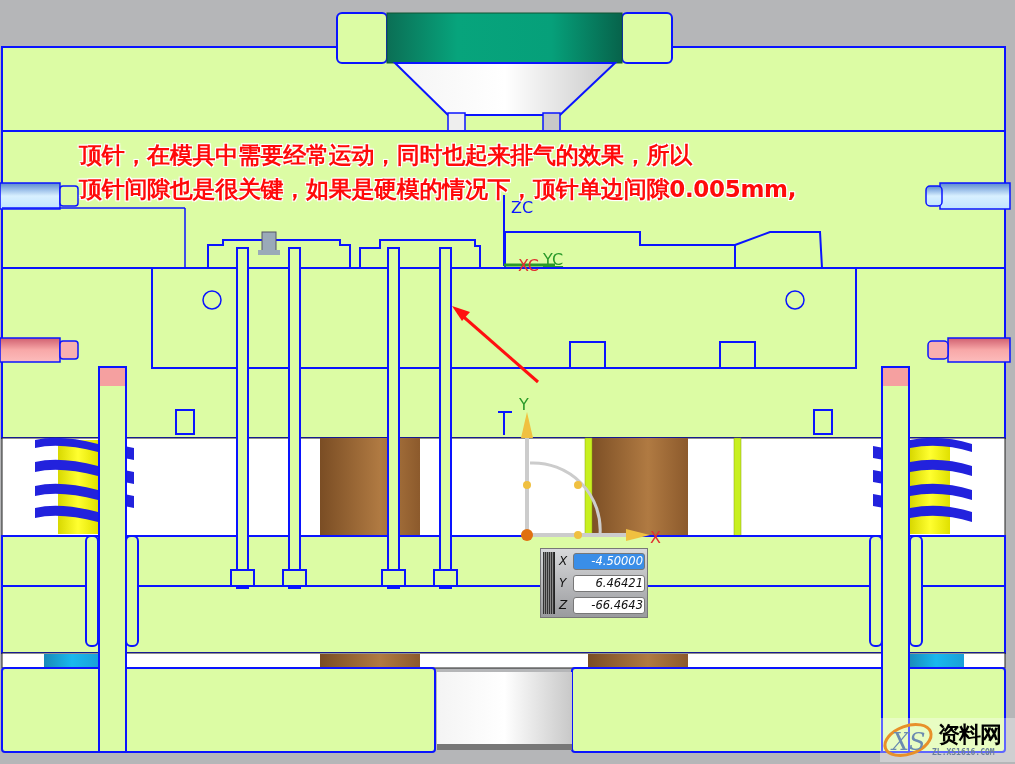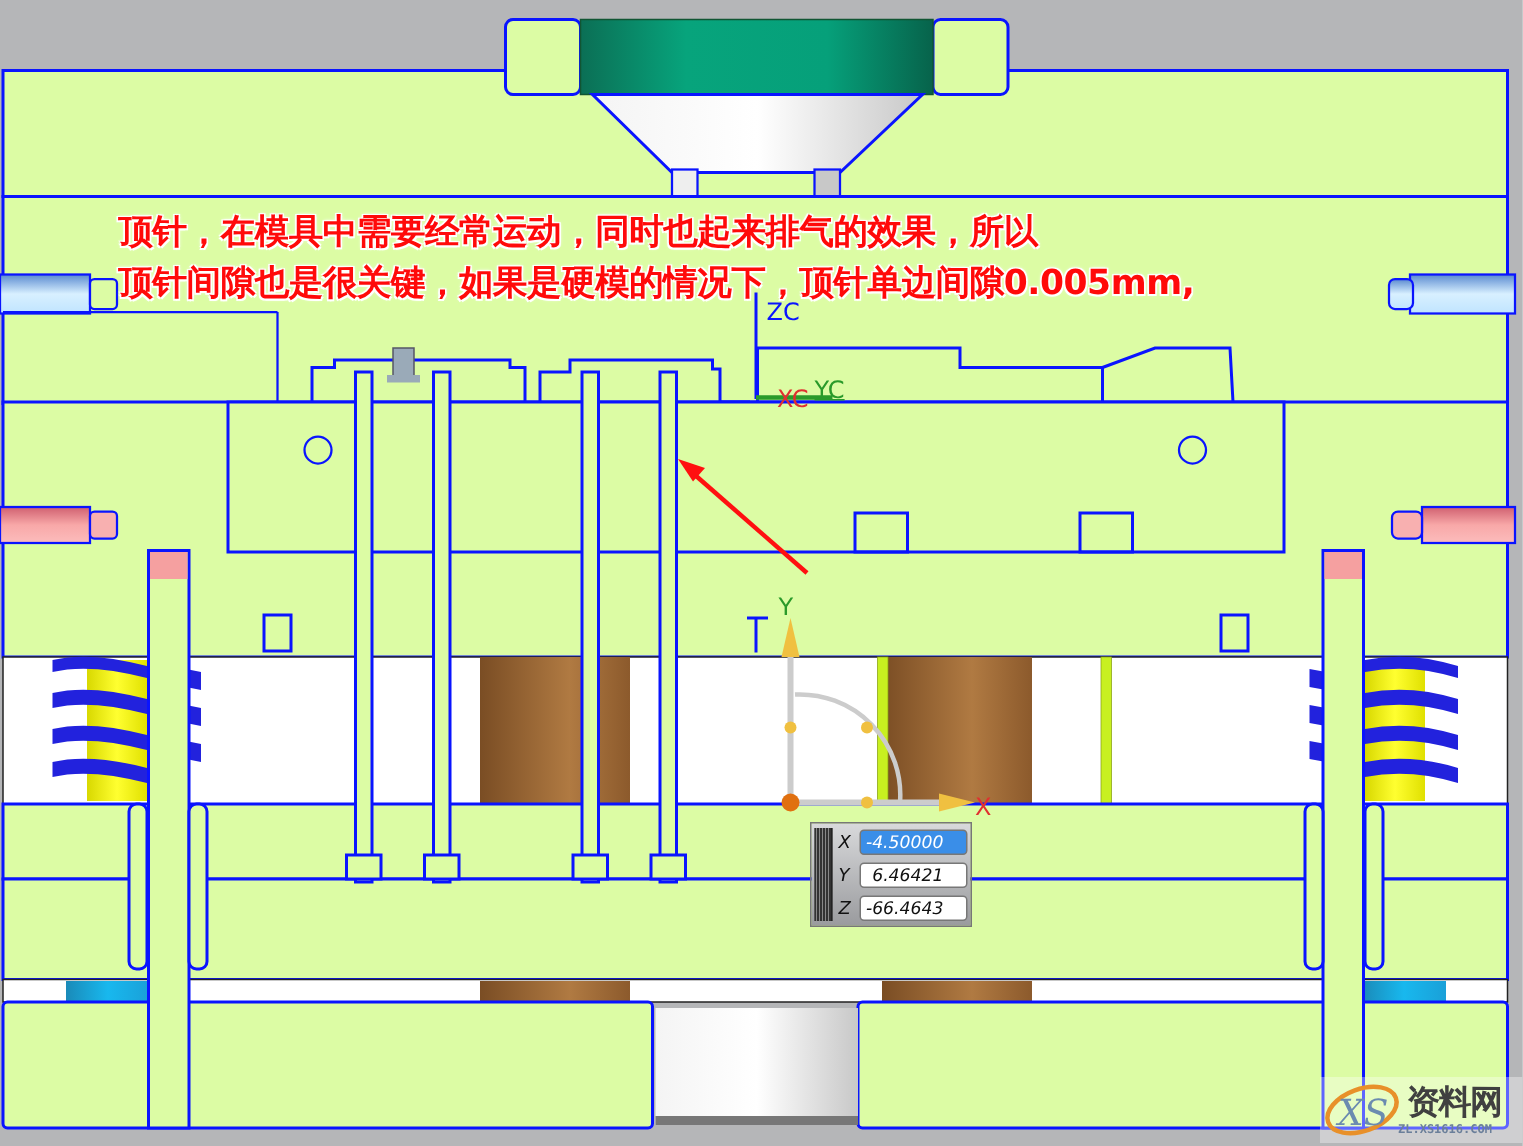--- a/index.html
+++ b/index.html
@@ -7,25 +7,25 @@
   .viewport{position:absolute;left:0;top:0;width:1015px;height:764px;background:#b5b6b8;overflow:hidden;}
   svg.cad{position:absolute;left:0;top:0;}
   .annotation{position:absolute;left:55px;top:138px;width:880px;color:#ff0a0a;font-family:"DejaVu Sans",sans-serif;font-weight:bold;font-size:23px;line-height:34px;
     text-shadow:0 0 2px #fff,0 0 3px #fff,1px 1px 0 #fff,-1px -1px 0 #fff,1px -1px 0 #fff,-1px 1px 0 #fff;letter-spacing:-0.3px;white-space:nowrap;margin-left:24px;}
   .annotation div{height:34px;}
   .coord-box{position:absolute;left:540px;top:548px;width:108px;height:70px;background:linear-gradient(#d8d9db,#9a9b9e);border:1px solid #777;box-sizing:border-box;}
   .coord-grip{position:absolute;left:2px;top:3px;width:11px;height:62px;background:repeating-linear-gradient(90deg,#333 0 1px,#888 1px 2px),#555;border-right:1px solid #222;}
   .coord-row{position:absolute;left:16px;height:20px;width:90px;}
   .coord-row .lbl{position:absolute;left:2px;top:2px;font-family:"DejaVu Sans",sans-serif;font-style:italic;font-size:12px;color:#111;}
   .coord-row .val{position:absolute;left:16px;top:1px;width:72px;height:17px;border:1px solid #777;border-radius:3px;background:#fff;box-sizing:border-box;
-    font-family:"DejaVu Sans",sans-serif;font-style:italic;font-size:11.5px;text-align:right;padding-right:15px;line-height:15px;color:#111;overflow:hidden;white-space:nowrap;}
+    font-family:"DejaVu Sans",sans-serif;font-style:italic;font-size:11.5px;text-align:right;padding-right:1px;line-height:15px;color:#111;overflow:hidden;white-space:nowrap;}
   .coord-row .val.sel{background:#3a8ee8;color:#fff;}
   .axis-lbl{position:absolute;font-family:"DejaVu Sans",sans-serif;font-size:16px;}
   .watermark{position:absolute;left:880px;top:718px;width:155px;height:44px;background:rgba(255,255,255,0.35);}
-  .wm-big{position:absolute;left:58px;top:2px;font-family:Liberation Sans, sans-serif;font-weight:bold;font-size:22px;color:#404040;letter-spacing:-1px;text-align:right;}
+  .wm-big{position:absolute;left:58px;top:2px;font-family:Liberation Sans, sans-serif;font-weight:bold;font-size:22px;color:#000000;letter-spacing:-1px;text-align:right;}
   .wm-small{position:absolute;left:52px;top:30px;font-family:"DejaVu Sans Mono",monospace;font-size:8px;color:#6b7f9a;font-weight:bold;}
 </style>
 </head>
 <body>
 
 <div class="viewport">
   <svg class="cad" width="1015" height="764" viewBox="0 0 1015 764">
     <defs>
       <linearGradient id="gGreen" x1="0" x2="1">
         <stop offset="0" stop-color="#0b6f55"></stop>

